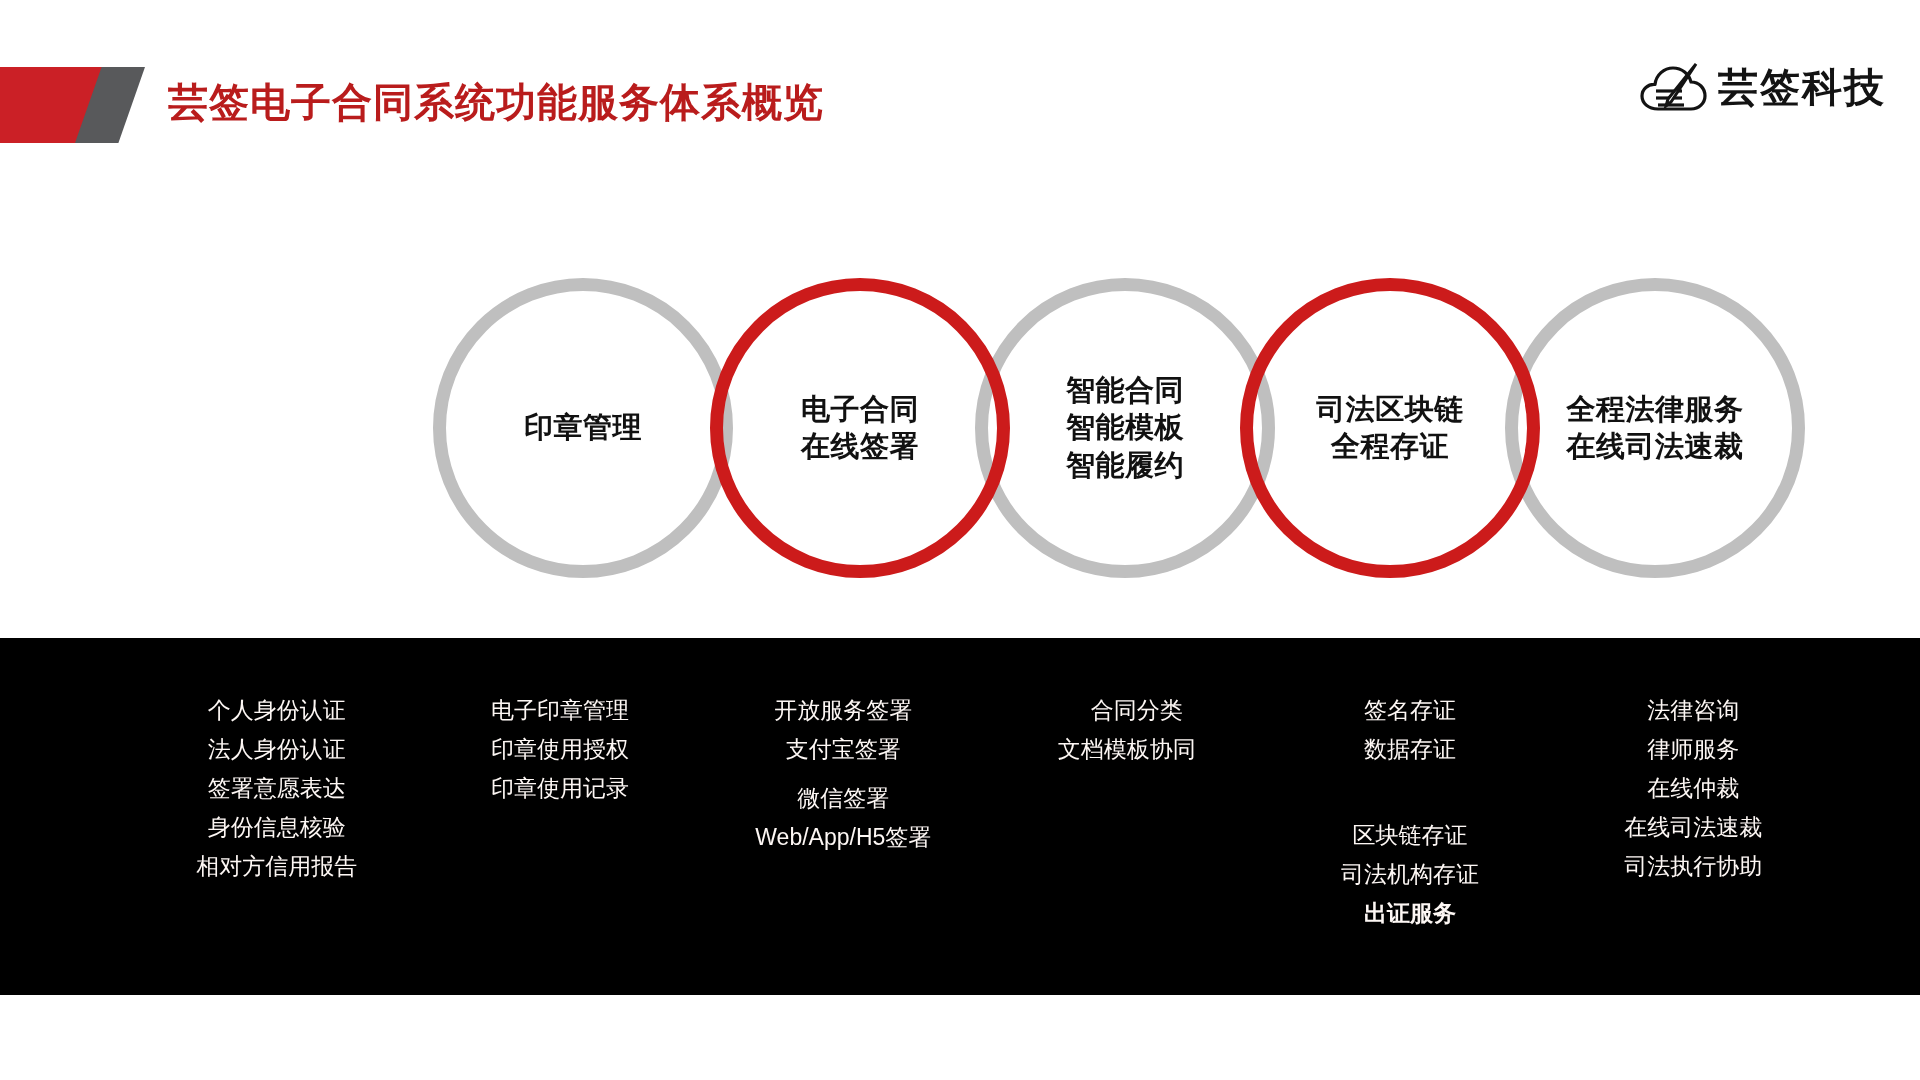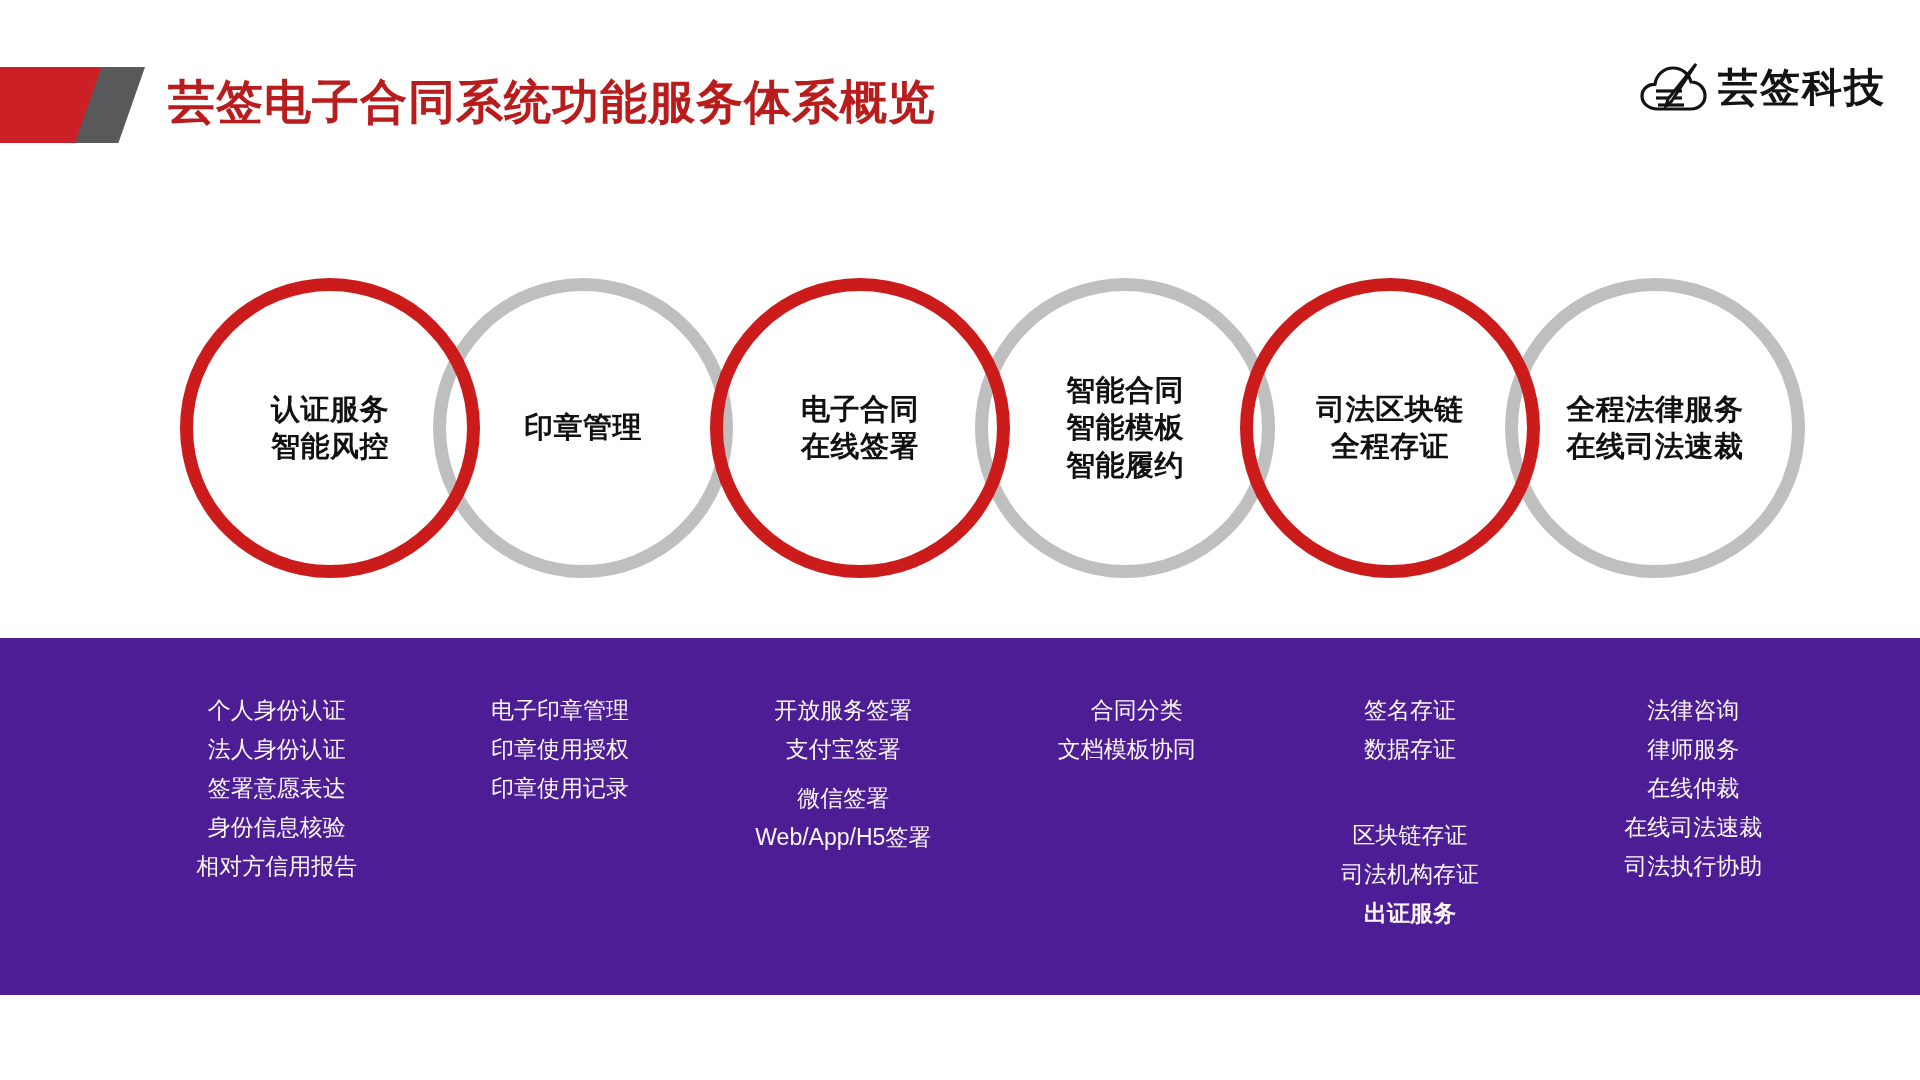--- a/index.html
+++ b/index.html
@@ -26,21 +26,21 @@
   }
   .hdr-gray {
     position: absolute; left: 75px; top: 67px;
     width: 70px; height: 76px;
     background: #58595B;
     clip-path: polygon(38% 0, 100% 0, 62% 100%, 0 100%);
   }
   #slide-title {
     position: absolute; left: 168px; top: 60px;
     height: 84px; line-height: 84px;
-    font-size: 47px; font-weight: 700;
+    font-size: 40px; font-weight: 700;
     color: #B91C1C;
     letter-spacing: 1px;
     white-space: nowrap;
   }
 
   
   #logo {
     position: absolute; right: 34px; top: 59px;
     display: flex; align-items: center; gap: 8px;
   }
@@ -115,26 +115,20 @@
           <line x1="18" y1="39" x2="44" y2="39" stroke="#131313" stroke-width="3.2"></line>
           <line x1="20" y1="46" x2="46" y2="46" stroke="#131313" stroke-width="3.2"></line>
           <path d="M58 5 L33 43 L28 47 L30 40 Z" fill="#ffffff" stroke="#131313" stroke-width="3"></path>
         </svg>
       </span>
       <span class="brand">芸签科技</span>
     </div>
   </div>
 
   <div id="circle-row">
-    <div class="ring gray red" style="left: 180px; z-index: 5; border-color: rgb(204, 27, 27);">
-      <span class="cap">
-          <span class="ln">认证服务</span>
-          <span class="ln">智能风控</span>
-        </span>
-    </div>
     <div class="ring gray" style="left: 433px; z-index: 1; border-color: rgb(191, 191, 191);">
       <span class="cap">
           <span class="ln">印章管理</span>
         </span>
     </div>
     <div class="ring gray red" style="left: 710px; z-index: 5; border-color: rgb(204, 27, 27);">
       <span class="cap">
           <span class="ln">电子合同</span>
           <span class="ln">在线签署</span>
         </span>
@@ -153,21 +147,21 @@
         </span>
     </div>
     <div class="ring gray" style="left: 1505px; z-index: 1; border-color: rgb(191, 191, 191);">
       <span class="cap">
           <span class="ln">全程法律服务</span>
           <span class="ln">在线司法速裁</span>
         </span>
     </div>
   </div>
 
-  <div id="panel" style="background: #4c1d95;">
+  <div id="panel" style="background: #000000;">
     <div id="panel-cols">
       <div class="svc-col">
           <div class="svc-item" style="color: rgb(253, 247, 244);">个人身份认证</div>
           <div class="svc-item" style="color: rgb(253, 247, 244);">法人身份认证</div>
           <div class="svc-item" style="color: rgb(253, 247, 244);">签署意愿表达</div>
           <div class="svc-item" style="color: rgb(253, 247, 244);">身份信息核验</div>
           <div class="svc-item" style="color: rgb(253, 247, 244);">相对方信用报告</div>
         </div>
       <div class="svc-col">
           <div class="svc-item" style="color: rgb(253, 247, 244);">电子印章管理</div>

